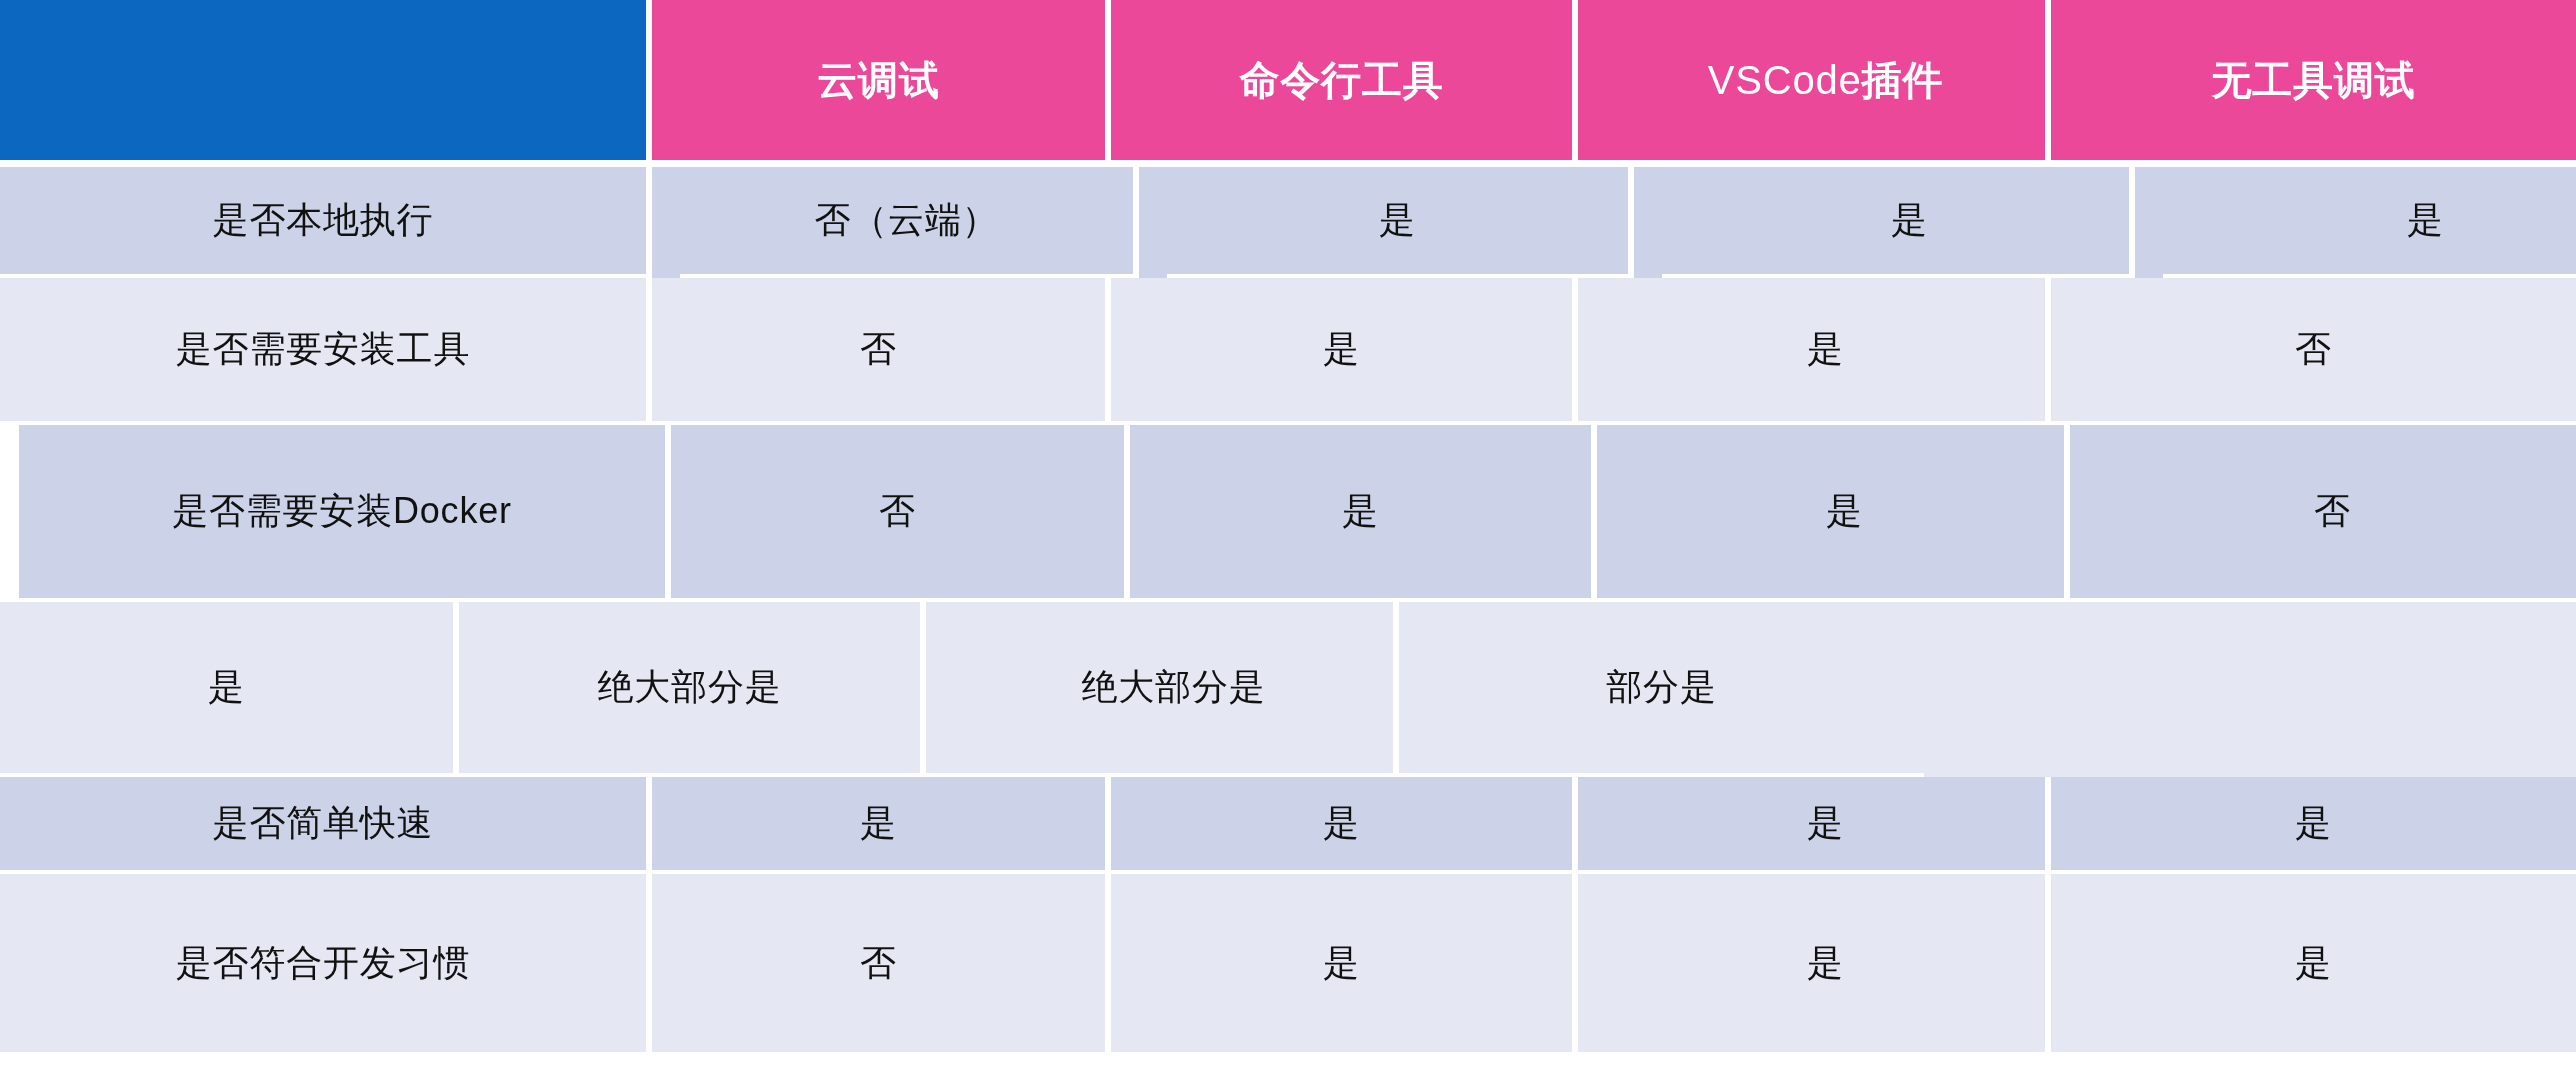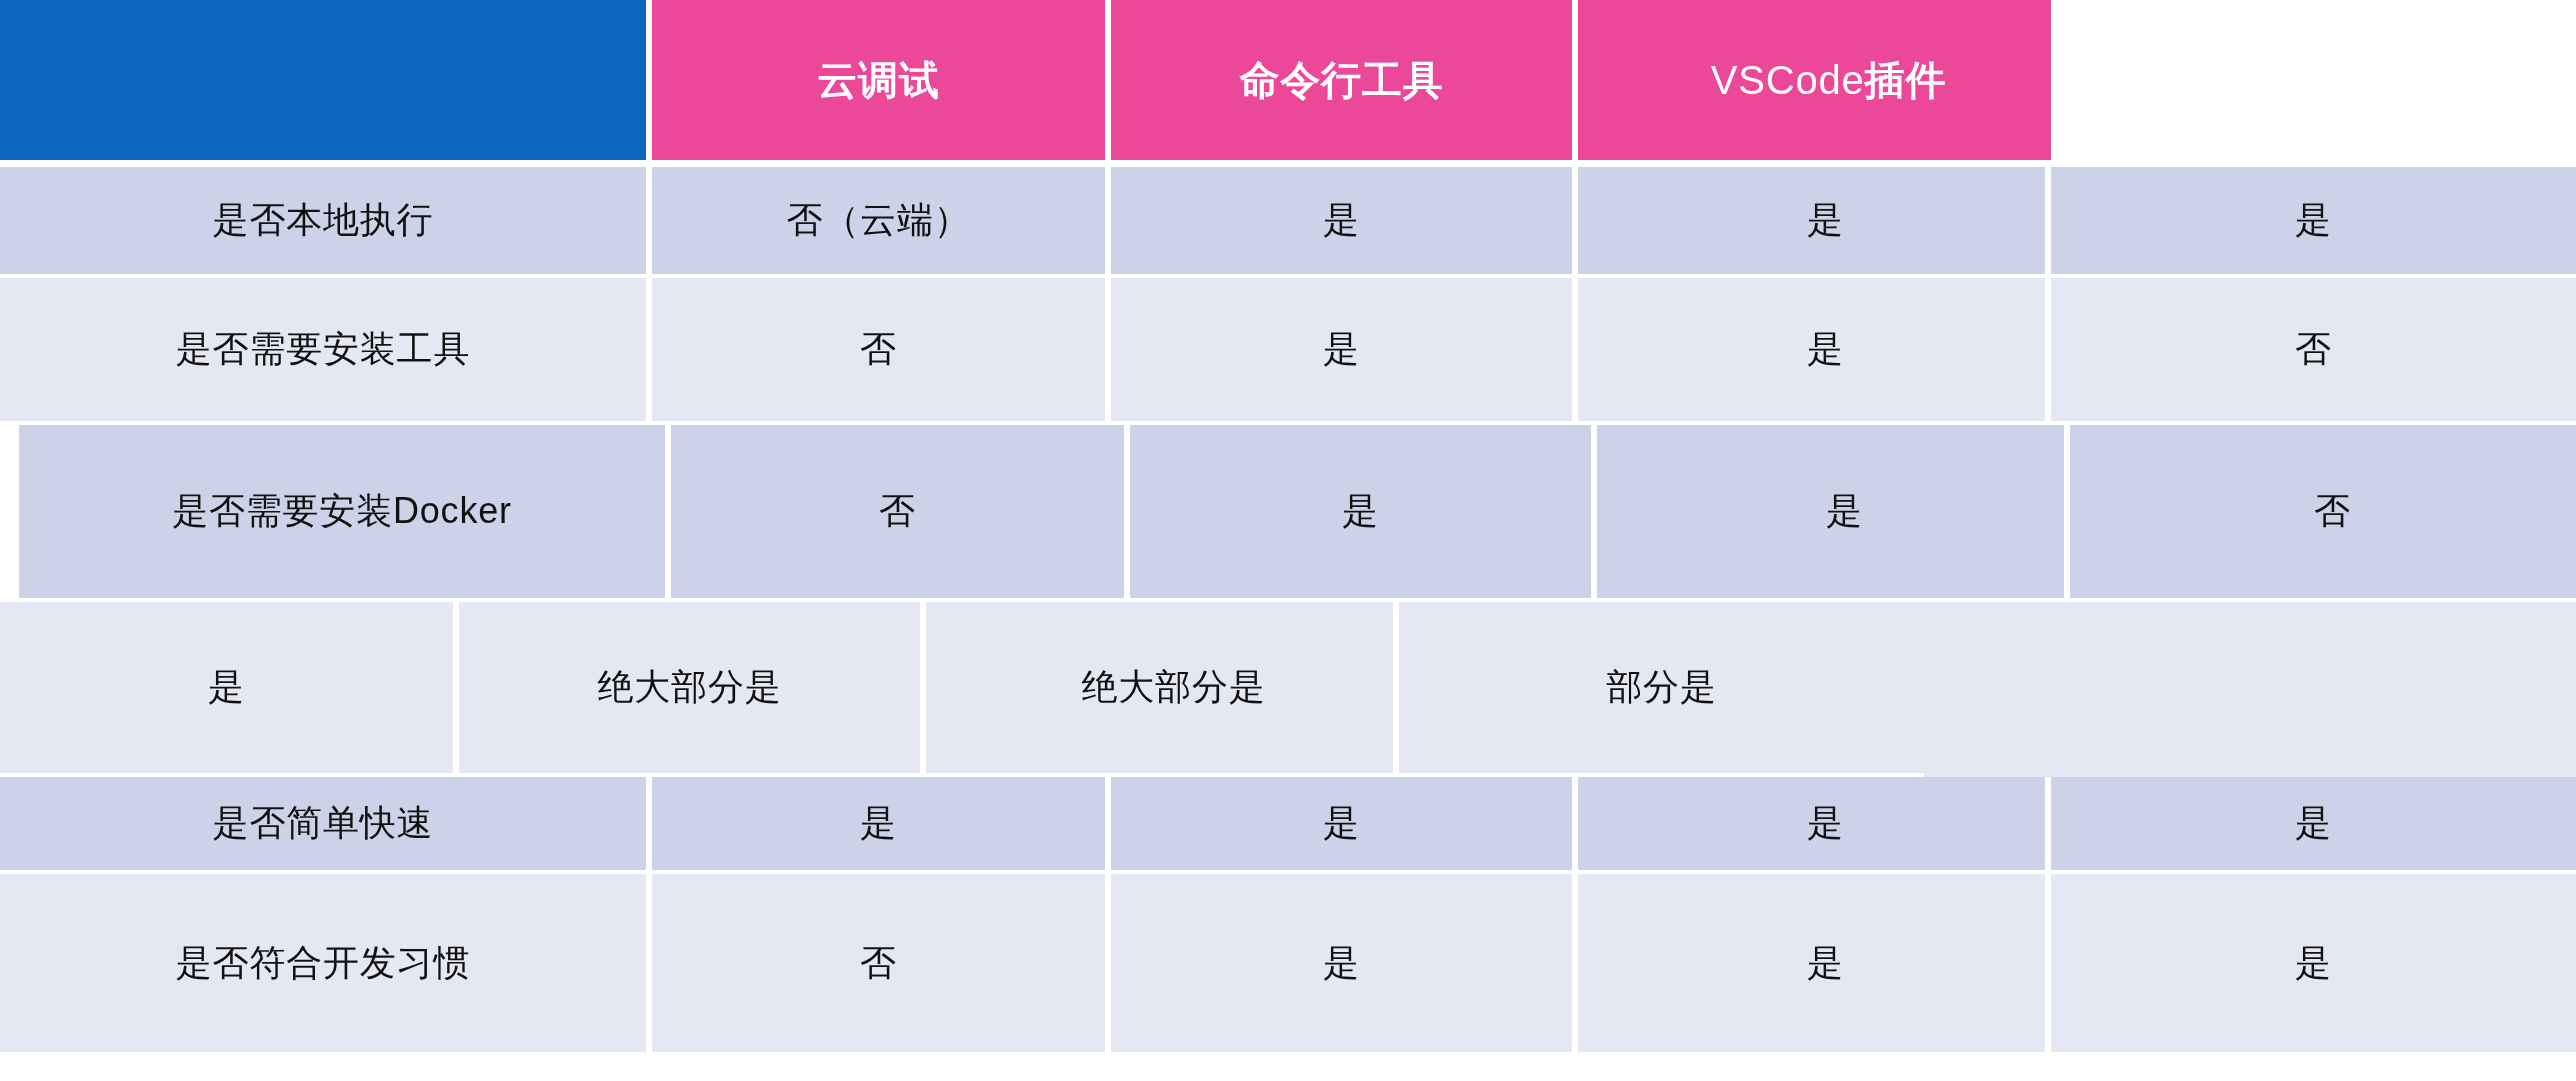--- a/index.html
+++ b/index.html
@@ -87,21 +87,21 @@
   .table-row:last-child .cell { border-bottom: none; }
 
   
   .col-0 { flex: 0 0 652px;  width: 652px; }
   .col-1 { flex: 0 0 459px;  width: 459px; }
   .col-2 { flex: 0 0 467px;  width: 467px; }
   .col-3 { flex: 0 0 473px;  width: 473px; padding-left: 28px; }
   .col-4 { flex: 0 0 525px;  width: 525px; }
 
   
-  .h-r0 { height: 111px; }
+  .h-r0 { height: 111px; gap: 28px; }
   .h-r1 { height: 147px; justify-content: space-between; }
   .h-r2 { height: 177px; margin-left: 19px; }
   .h-r3 { height: 175px; }
   .h-r4 { height: 97px; }
   .h-r5 { height: 178px; }
 </style>
 </head>
 <body>
 
 <div class="comparison-table">
@@ -111,20 +111,21 @@
 
     <div class="header-cell col-1">云调试</div>
 
     <div class="header-cell col-2">命令行工具</div>
 
     <div class="header-cell col-3 hdr-mixed">
         <span class="latin">VSCode</span>
         <span class="cjk">插件</span>
       </div>
 
+    <div class="header-cell col-4">无工具调试</div>
   </div>
 
   <div class="table-body">
 
     <div class="table-row band-dark h-r0">
       <div class="cell col-0">是否本地执行</div>
       <div class="cell col-1">否（云端）</div>
       <div class="cell col-2">是</div>
       <div class="cell col-3">是</div>
       <div class="cell col-4">是</div>

